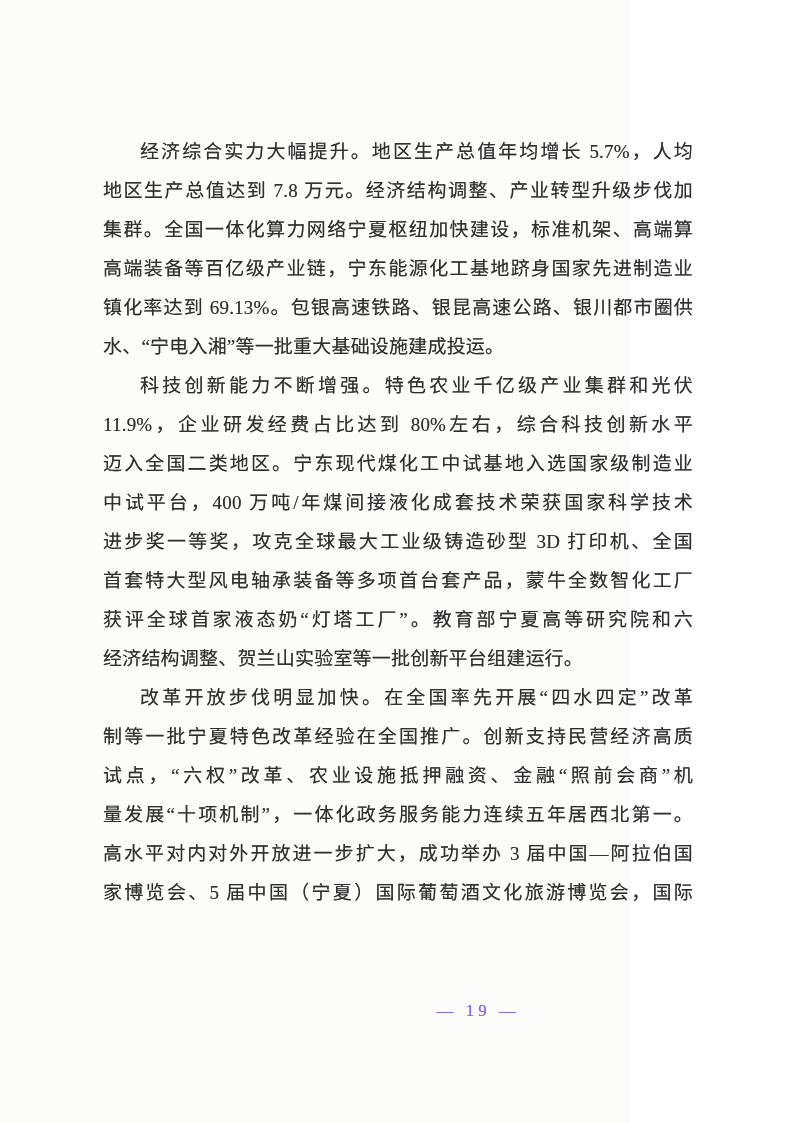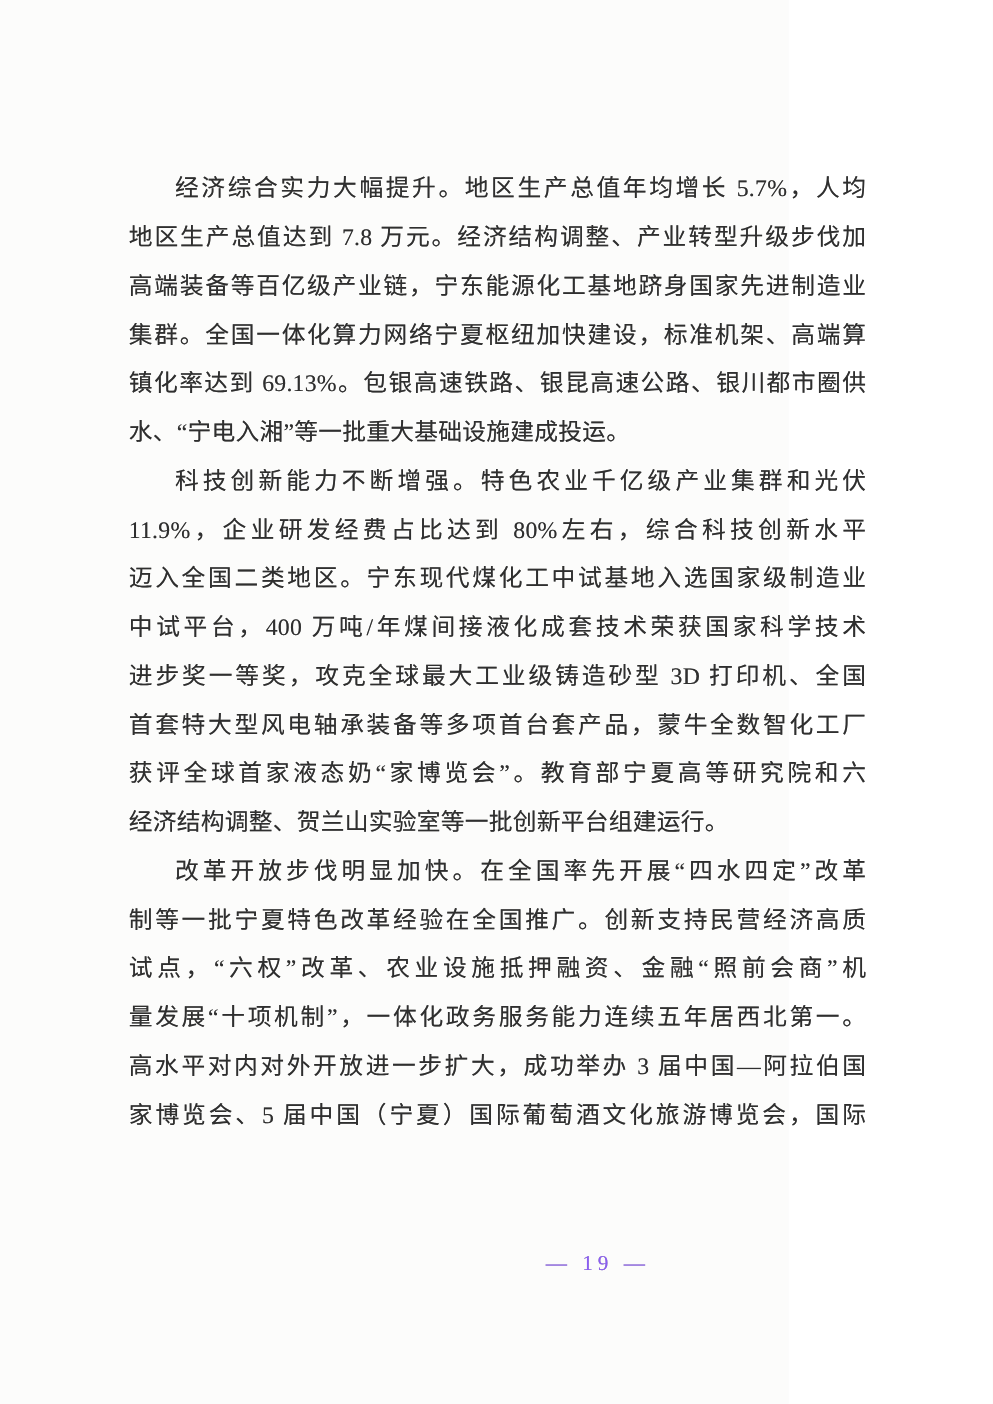--- a/index.html
+++ b/index.html
@@ -62,33 +62,33 @@
   }
 </style>
 </head>
 <body>
 
 <div class="page" style="background: rgb(252, 252, 251); color: rgb(47, 47, 47);">
   <main class="text-block">
       <div class="para">
         <div class="line indent">经济综合实力大幅提升。地区生产总值年均增长 5.7%，人均</div>
         <div class="line">地区生产总值达到 7.8 万元。经济结构调整、产业转型升级步伐加</div>
+        <div class="line">集群。全国一体化算力网络宁夏枢纽加快建设，标准机架、高端算</div>
         <div class="line">高端装备等百亿级产业链，宁东能源化工基地跻身国家先进制造业</div>
-        <div class="line">集群。全国一体化算力网络宁夏枢纽加快建设，标准机架、高端算</div>
         <div class="line">镇化率达到 69.13%。包银高速铁路、银昆高速公路、银川都市圈供</div>
         <div class="line no-justify">水、“宁电入湘”等一批重大基础设施建成投运。</div>
       </div>
       <div class="para">
         <div class="line indent">科技创新能力不断增强。特色农业千亿级产业集群和光伏</div>
         <div class="line">11.9%，企业研发经费占比达到 80%左右，综合科技创新水平</div>
         <div class="line">迈入全国二类地区。宁东现代煤化工中试基地入选国家级制造业</div>
         <div class="line">中试平台，400 万吨/年煤间接液化成套技术荣获国家科学技术</div>
         <div class="line">进步奖一等奖，攻克全球最大工业级铸造砂型 3D 打印机、全国</div>
         <div class="line">首套特大型风电轴承装备等多项首台套产品，蒙牛全数智化工厂</div>
-        <div class="line">获评全球首家液态奶“家博览会”。教育部宁夏高等研究院和六</div>
+        <div class="line">获评全球首家液态奶“灯塔工厂”。教育部宁夏高等研究院和六</div>
         <div class="line no-justify">经济结构调整、贺兰山实验室等一批创新平台组建运行。</div>
       </div>
       <div class="para">
         <div class="line indent">改革开放步伐明显加快。在全国率先开展“四水四定”改革</div>
         <div class="line">制等一批宁夏特色改革经验在全国推广。创新支持民营经济高质</div>
         <div class="line">试点，“六权”改革、农业设施抵押融资、金融“照前会商”机</div>
         <div class="line">量发展“十项机制”，一体化政务服务能力连续五年居西北第一。</div>
         <div class="line">高水平对内对外开放进一步扩大，成功举办 3 届中国—阿拉伯国</div>
         <div class="line">家博览会、5 届中国（宁夏）国际葡萄酒文化旅游博览会，国际</div>
       </div>

